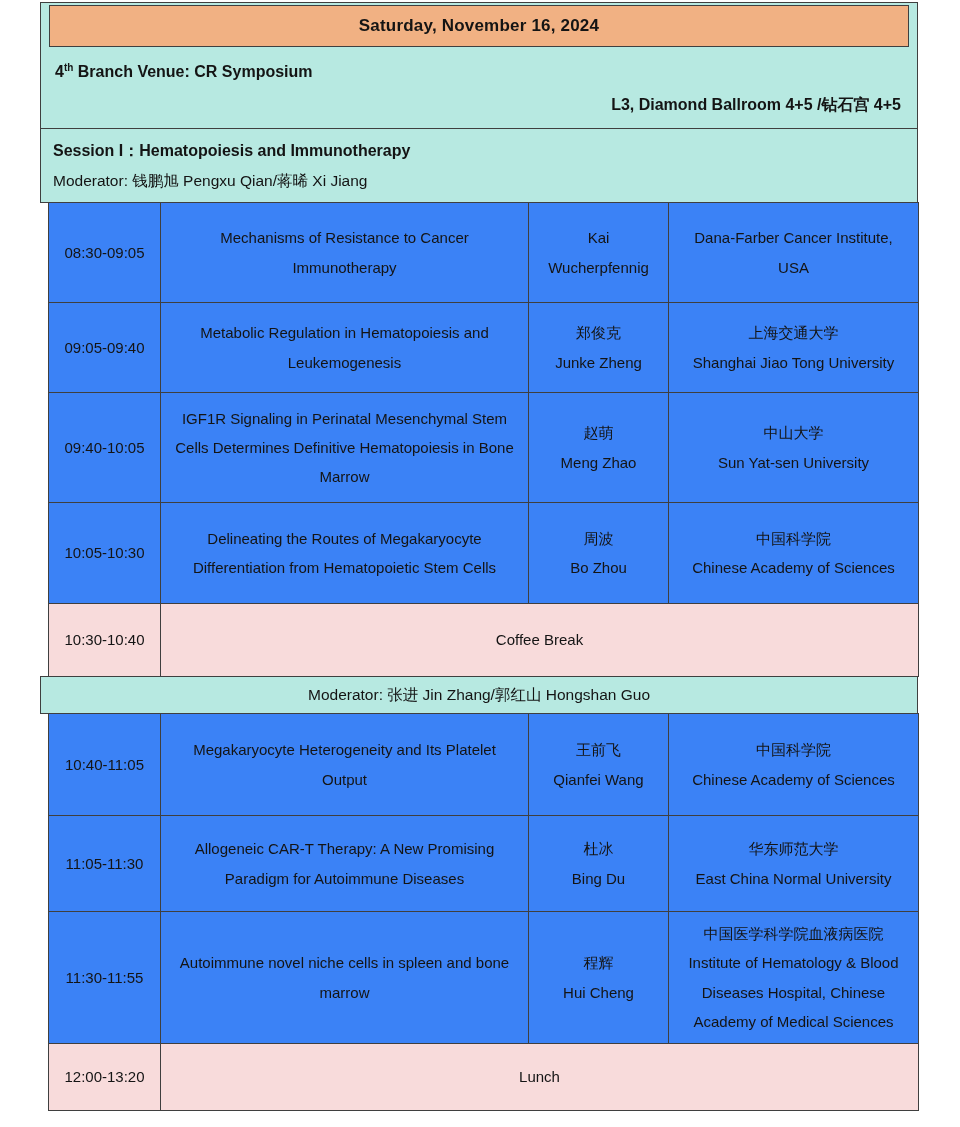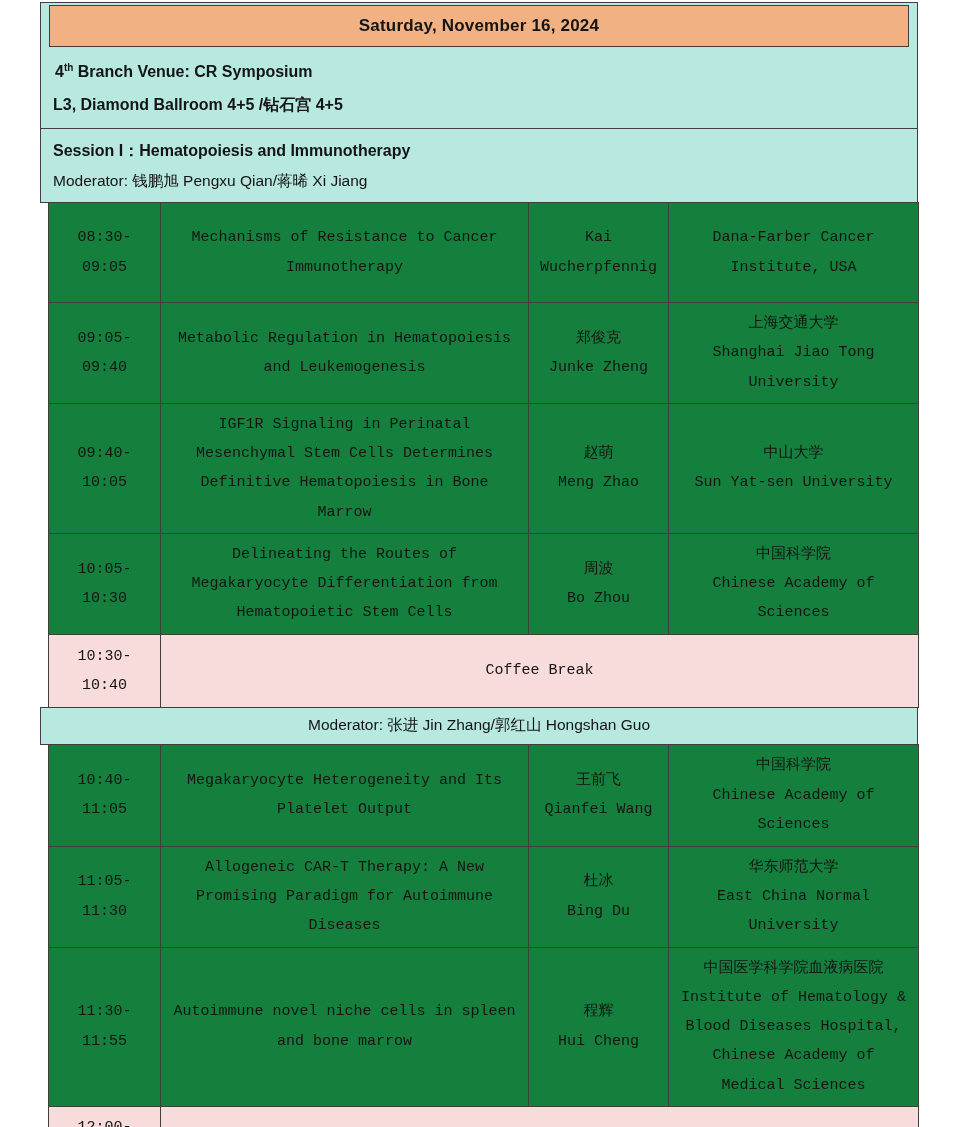--- a/index.html
+++ b/index.html
@@ -20,37 +20,36 @@
   
   .band-venue { padding: 2px 8px 0 8px; }
   .date-row {
     background: var(--orange, #F1B183);
     border: 1px solid var(--border, #3f3f3f);
     height: 42px; display: flex; align-items: center; justify-content: center;
     font-size: 17px; font-weight: bold; letter-spacing: .2px;
   }
   .venue-lines { padding: 16px 6px 12px 4px; font-weight: bold; font-size: 16px; }
   .venue-line1 { text-align: left; padding-left: 2px; }
-  .venue-line2 { text-align: left; margin-top: 14px; padding-right: 2px; }
+  .venue-line2 { text-align: right; margin-top: 14px; padding-right: 2px; }
   sup.ord { font-size: 10px; vertical-align: super; line-height: 0; }
 
   .band-session { padding: 12px 12px 10px 12px; }
   .session-title { font-size: 16px; font-weight: bold; }
   .session-moderator { text-align: left; font-size: 15.5px; margin-top: 9px; }
 
   .band-moderator {
     height: 38px; display: flex; align-items: center; justify-content: center;
     font-size: 15.5px;
   }
 
   table.sched {
     width: 870px; margin-left: 8px;
     border-collapse: collapse; table-layout: fixed;
-    background: #15803d;
-    font-family: Liberation Mono, monospace;
+    background: #3b82f6;
   }
   table.sched td {
     border: 1px solid var(--border, #3f3f3f);
     vertical-align: middle; text-align: center;
     font-size: 15px; line-height: 1.95;
     padding: 6px 8px;
   }
   td.c-time { width: 112px; }
   td.c-title { width: 368px; padding: 6px 22px; }
   td.c-speaker { width: 140px; }

